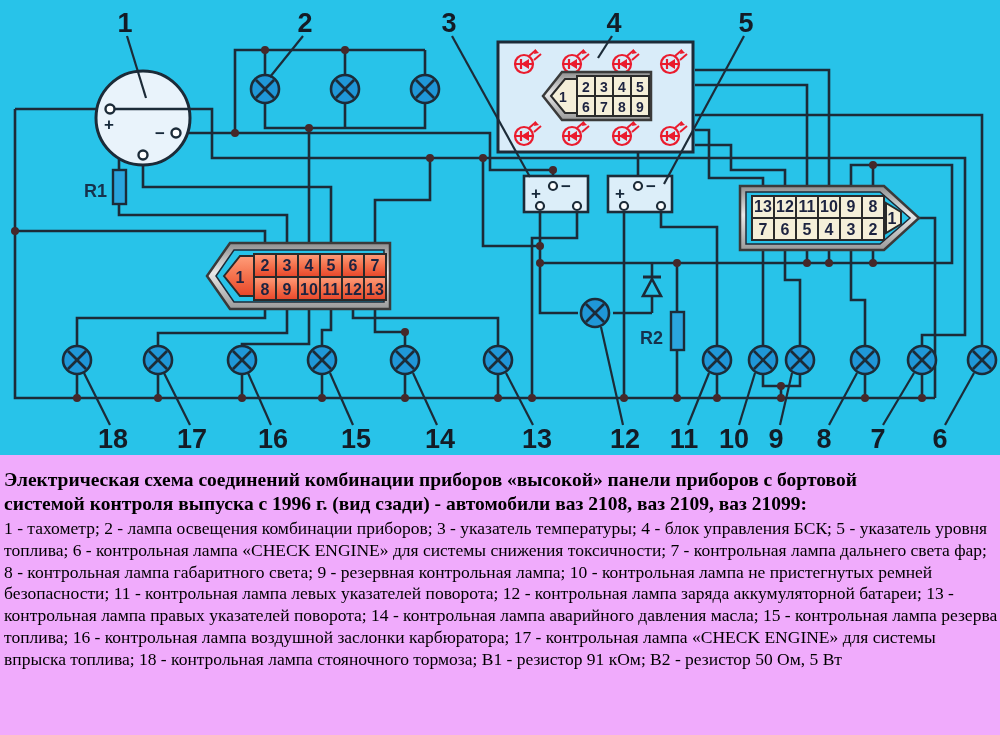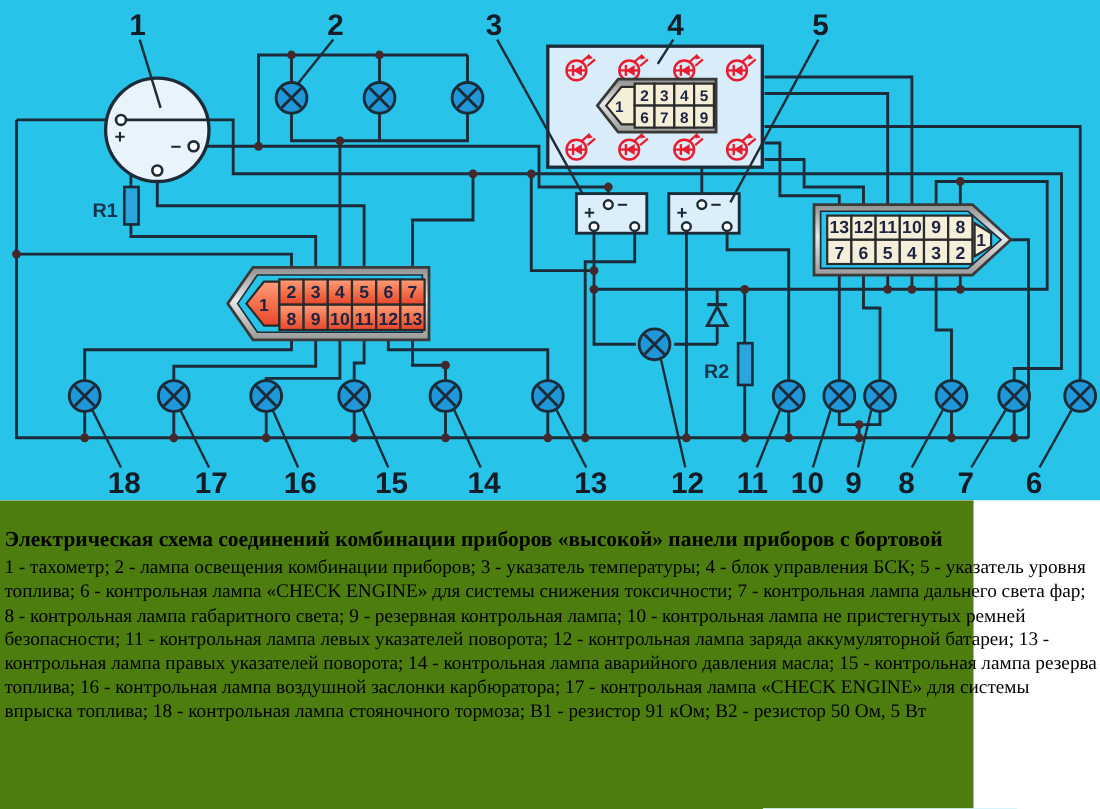--- a/index.html
+++ b/index.html
@@ -6,21 +6,21 @@
   #page{width:1000px;height:735px;position:relative;font-family:"Liberation Sans",sans-serif;overflow:hidden;background:#fff;}
   #schematic{display:block;}
   .callout{font:bold 27px "Liberation Sans",sans-serif;fill:#141c26;}
   .pin-num{font:bold 16px "Liberation Sans",sans-serif;fill:#1d2340;}
   .pin-num-sm{font:bold 14px "Liberation Sans",sans-serif;fill:#1d2340;}
   .res-label{font:bold 18px "Liberation Sans",sans-serif;fill:#16324c;}
   .pol{font:bold 17px "Liberation Sans",sans-serif;fill:#16283a;}
   .wire{stroke:#1c2b38;stroke-width:2.6;fill:none;}
   .leader{stroke:#1c2b38;stroke-width:2.2;fill:none;}
   .dot{fill:#45282a;}
-  #legend{position:absolute;left:0;top:455px;width:885px;height:280px;background:#4d7c0f;box-sizing:border-box;padding:24px 6px 0 4px;}
+  #legend{position:absolute;left:0;top:455px;width:1000px;height:280px;background:#f0abfc;box-sizing:border-box;padding:13px 6px 0 4px;}
   .legend-title{font:bold 19.5px "Liberation Serif",serif;color:#000;line-height:24px;white-space:nowrap;}
   .legend-body{font:17.5px "Liberation Serif",serif;color:#000;line-height:21.8px;margin-top:2px;width:994px;}
 </style>
 </head>
 <body>
 
 <div id="page">
 <svg id="schematic" width="1000" height="455" viewBox="0 0 1000 455" xmlns="http://www.w3.org/2000/svg">
   <defs>
     <linearGradient id="grayGrad" x1="0" y1="0" x2="0" y2="1">
@@ -360,15 +360,16 @@
     <text class="callout" x="734" y="448" text-anchor="middle">10</text>
     <text class="callout" x="776" y="448" text-anchor="middle">9</text>
     <text class="callout" x="824" y="448" text-anchor="middle">8</text>
     <text class="callout" x="878" y="448" text-anchor="middle">7</text>
     <text class="callout" x="940" y="448" text-anchor="middle">6</text>
   </g>
 </svg>
 
 <div id="legend">
   <div class="legend-title">Электрическая схема соединений комбинации приборов «высокой» панели приборов с бортовой</div>
+  <div class="legend-title">системой контроля выпуска с 1996 г. (вид сзади) - автомобили ваз 2108, ваз 2109, ваз 21099:</div>
   <div class="legend-body">1 - тахометр; 2 - лампа освещения комбинации приборов; 3 - указатель температуры; 4 - блок управления БСК; 5 - указатель уровня топлива; 6 - контрольная лампа «CHECK ENGINE» для системы снижения токсичности; 7 - контрольная лампа дальнего света фар; 8 - контрольная лампа габаритного света; 9 - резервная контрольная лампа; 10 - контрольная лампа не пристегнутых ремней безопасности; 11 - контрольная лампа левых указателей поворота; 12 - контрольная лампа заряда аккумуляторной батареи; 13 - контрольная лампа правых указателей поворота; 14 - контрольная лампа аварийного давления масла; 15 - контрольная лампа резерва топлива; 16 - контрольная лампа воздушной заслонки карбюратора; 17 - контрольная лампа «CHECK ENGINE» для системы впрыска топлива; 18 - контрольная лампа стояночного тормоза; В1 - резистор 91 кОм; В2 - резистор 50 Ом, 5 Вт</div>
 </div>
 </div>
 
 </body></html>

